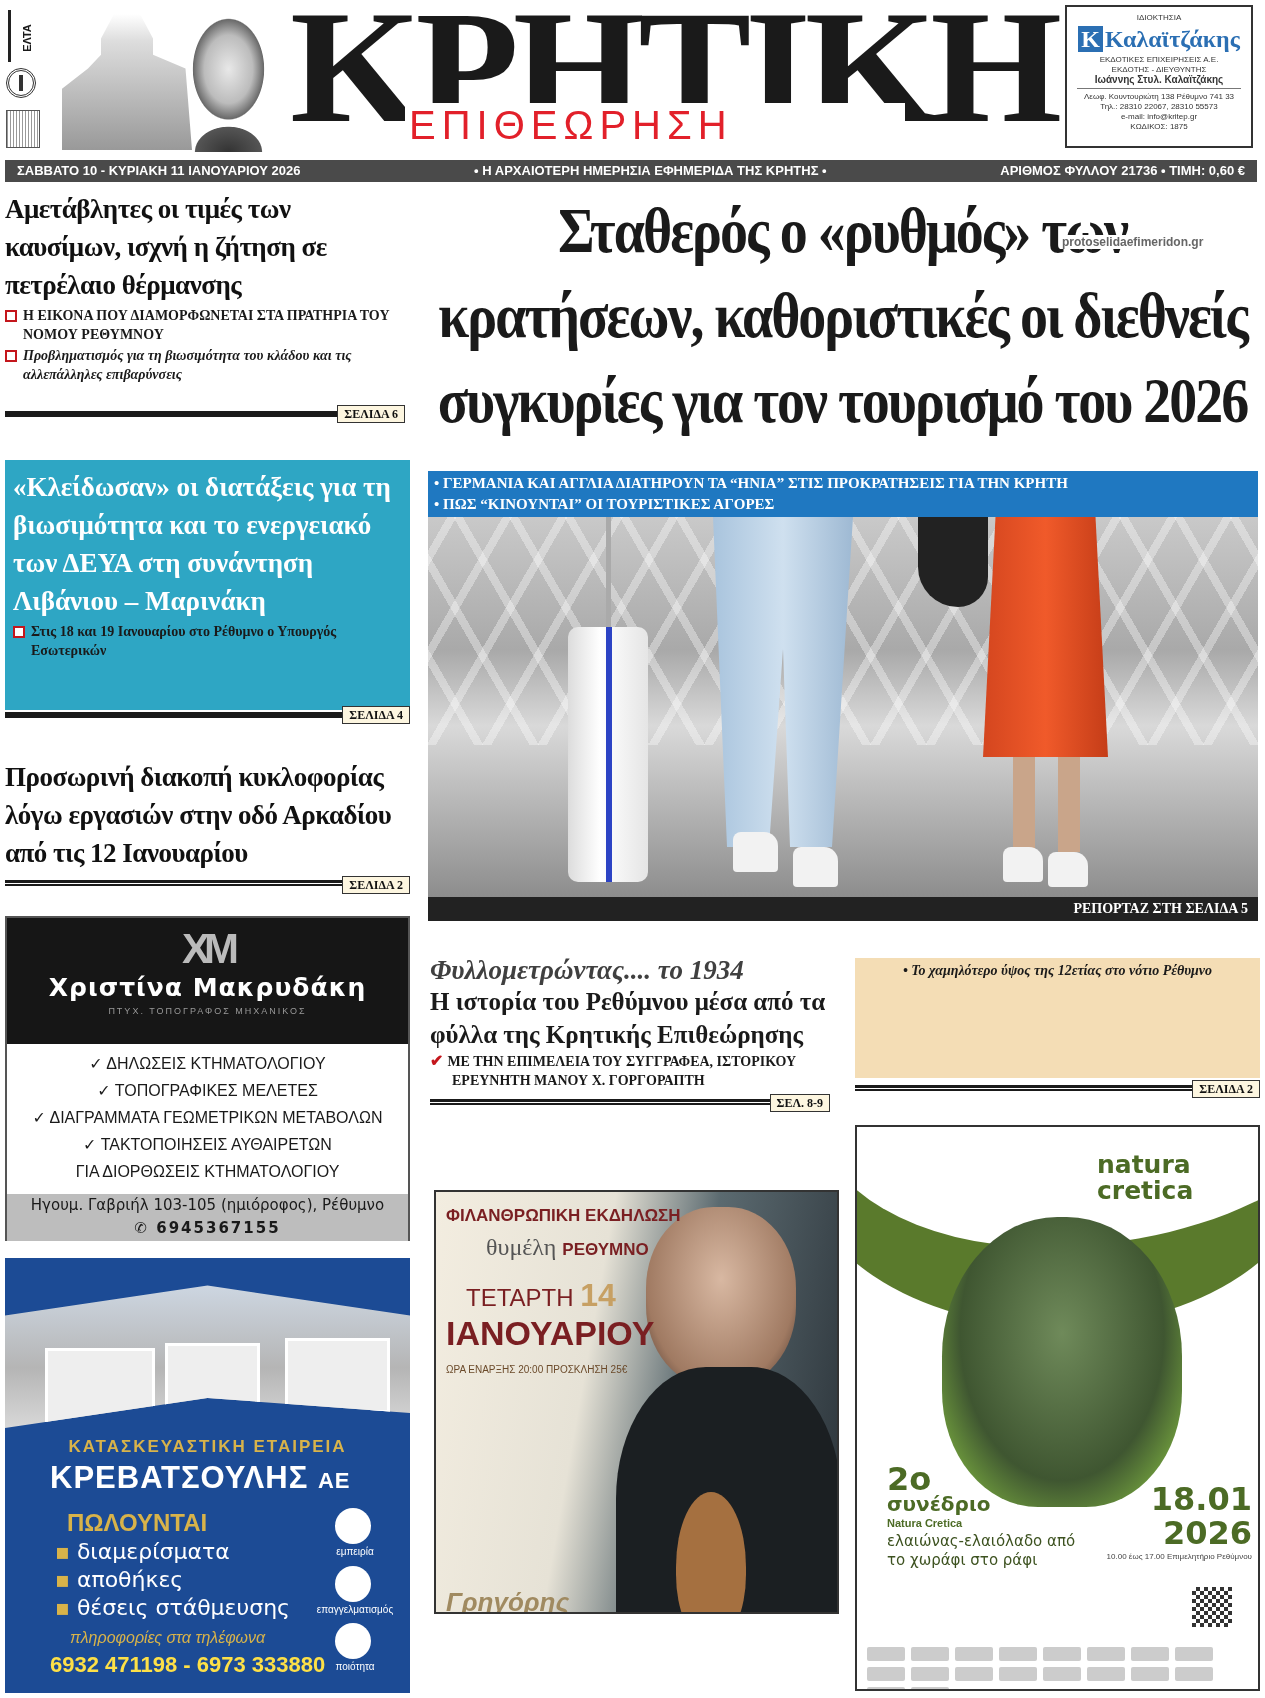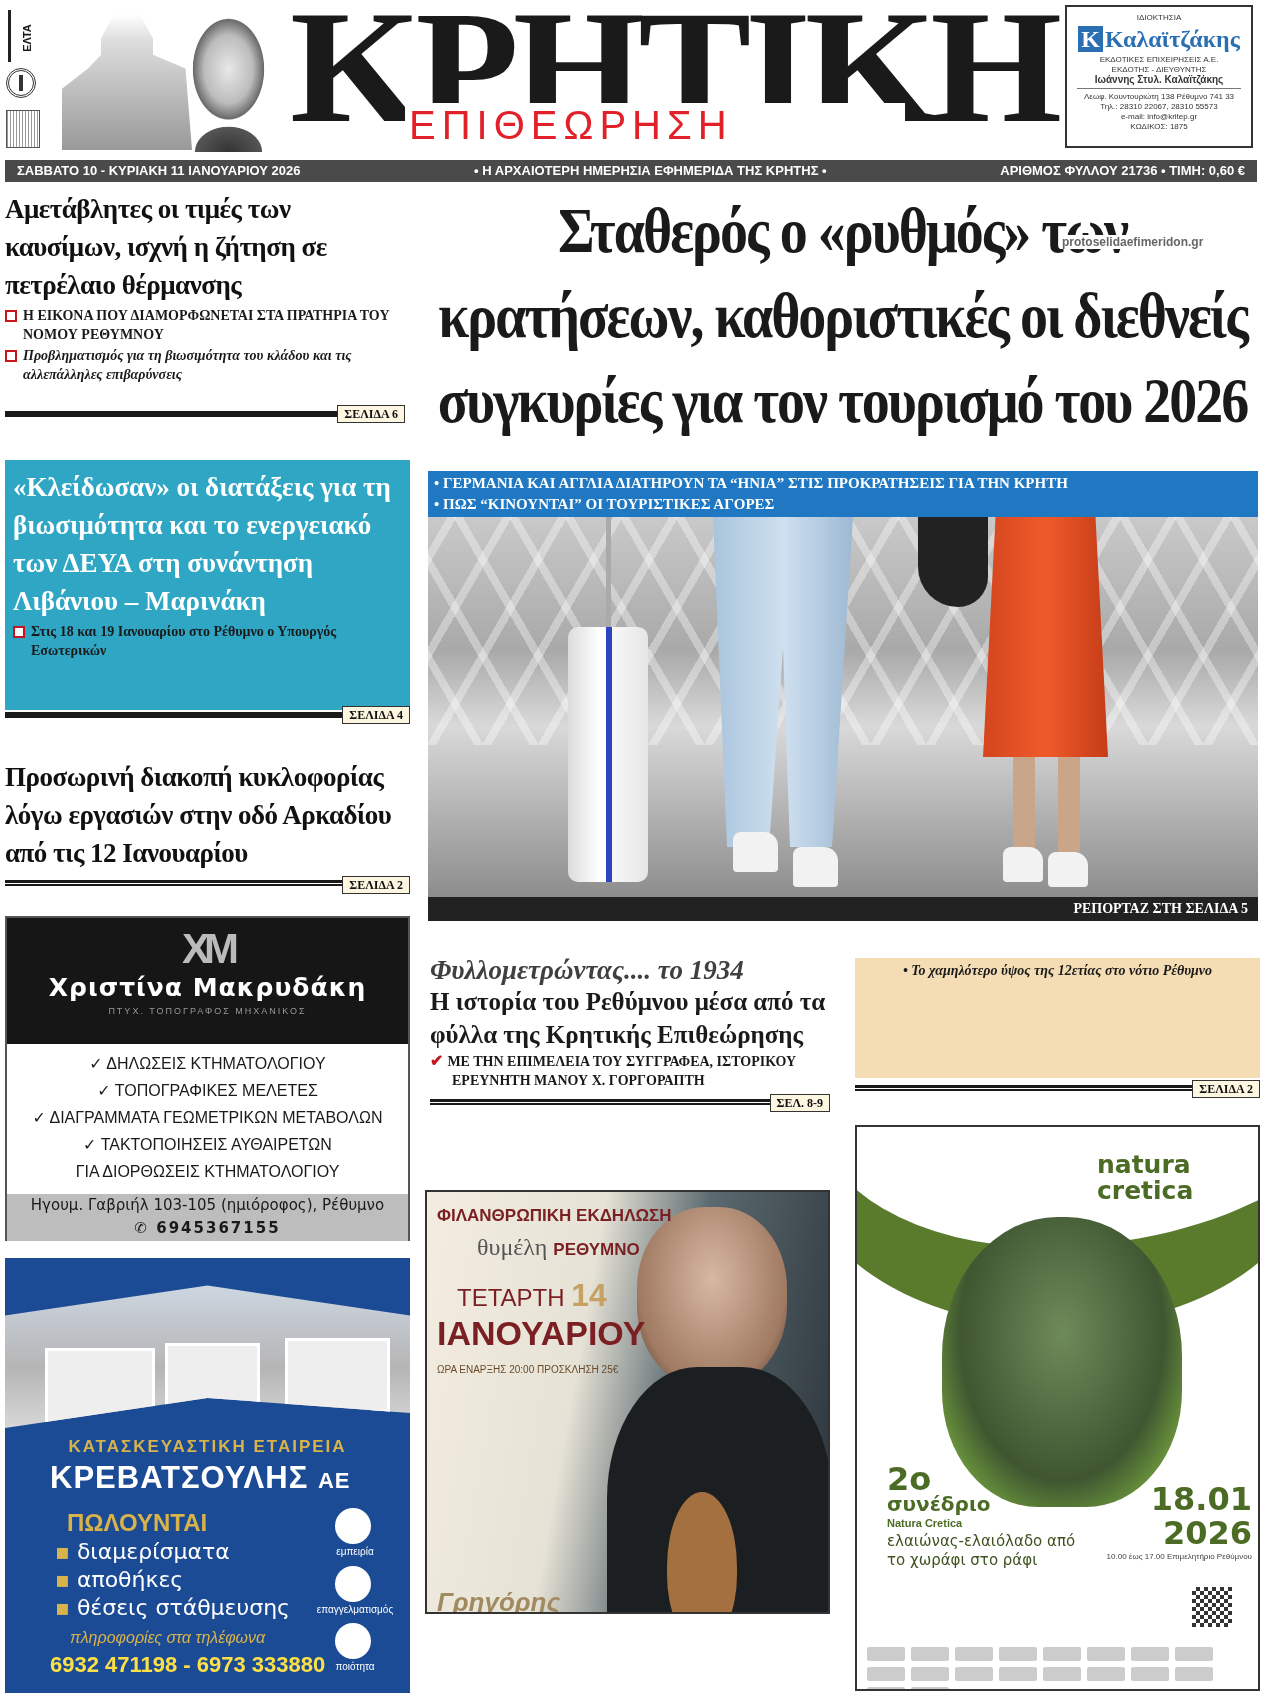--- a/index.html
+++ b/index.html
@@ -78,21 +78,21 @@
 .ad-building .cap{position:absolute;left:0;top:178px;width:100%;text-align:center;color:#d8b34a;font:bold 17px/22px "Liberation Sans",sans-serif;letter-spacing:2px}
 .ad-building .co{position:absolute;left:45px;top:200px;color:#fff;font:bold 31px/40px "Liberation Sans",sans-serif;letter-spacing:1px}
 .ad-building .co small{font-size:22px}
 .ad-building .sale{position:absolute;left:62px;top:250px;color:#d8b34a;font:bold 24px/30px "Liberation Sans",sans-serif}
 .ad-building ul{position:absolute;left:50px;top:280px;list-style:none;color:#fff;font:22px/28px "DejaVu Sans",sans-serif}
 .ad-building ul li:before{content:"▪ ";color:#d8b34a}
 .ad-building .info{position:absolute;left:65px;top:370px;color:#d8b34a;font:italic 16px/20px "Liberation Sans",sans-serif}
 .ad-building .phones{position:absolute;left:45px;top:393px;color:#fde047;font:bold 22px/28px "Liberation Sans",sans-serif}
 .ad-building .ico{position:absolute;left:330px;width:36px;height:36px;border-radius:50%;background:#fff}
 .ad-building .icl{position:absolute;left:305px;width:90px;text-align:center;color:#fff;font:10px "Liberation Sans",sans-serif}
-.ad-concert{left:425px;top:1190px;width:405px;height:424px;border:2px solid #333;overflow:hidden;background:linear-gradient(100deg,#f3ede0 0%,#e6e2d6 38%,#5b6a70 60%,#2a3238 100%)}
+.ad-concert{left:434px;top:1190px;width:405px;height:424px;border:2px solid #333;overflow:hidden;background:linear-gradient(100deg,#f3ede0 0%,#e6e2d6 38%,#5b6a70 60%,#2a3238 100%)}
 .ad-concert .t1{position:absolute;left:10px;top:14px;font:bold 17px "Liberation Sans",sans-serif;color:#7a1f22}
 .ad-concert .t2{position:absolute;left:50px;top:42px;font:24px "Liberation Serif",serif;color:#555}
 .ad-concert .t2 b{font:bold 17px "Liberation Sans",sans-serif;color:#7a1f22}
 .ad-concert .t3{position:absolute;left:30px;top:85px;font:24px "Liberation Sans",sans-serif;color:#7a1f22}
 .ad-concert .t3 b{color:#c7a063;font-size:32px}
 .ad-concert .t4{position:absolute;left:10px;top:122px;font:bold 34px "Liberation Sans",sans-serif;color:#7a1f22}
 .ad-concert .t5{position:absolute;left:10px;top:172px;font:10px "Liberation Sans",sans-serif;color:#6b4a2a}
 .ad-concert .fn{position:absolute;left:10px;top:395px;font:bold italic 26px "Liberation Sans",sans-serif;color:#a08a60}
 .ad-concert .ln{position:absolute;left:10px;top:418px;font:bold 46px "Liberation Sans",sans-serif;color:#7a1f22}
 .ad-concert .soc{position:absolute;left:50px;top:475px;font:11px "Liberation Sans",sans-serif;color:#555}

